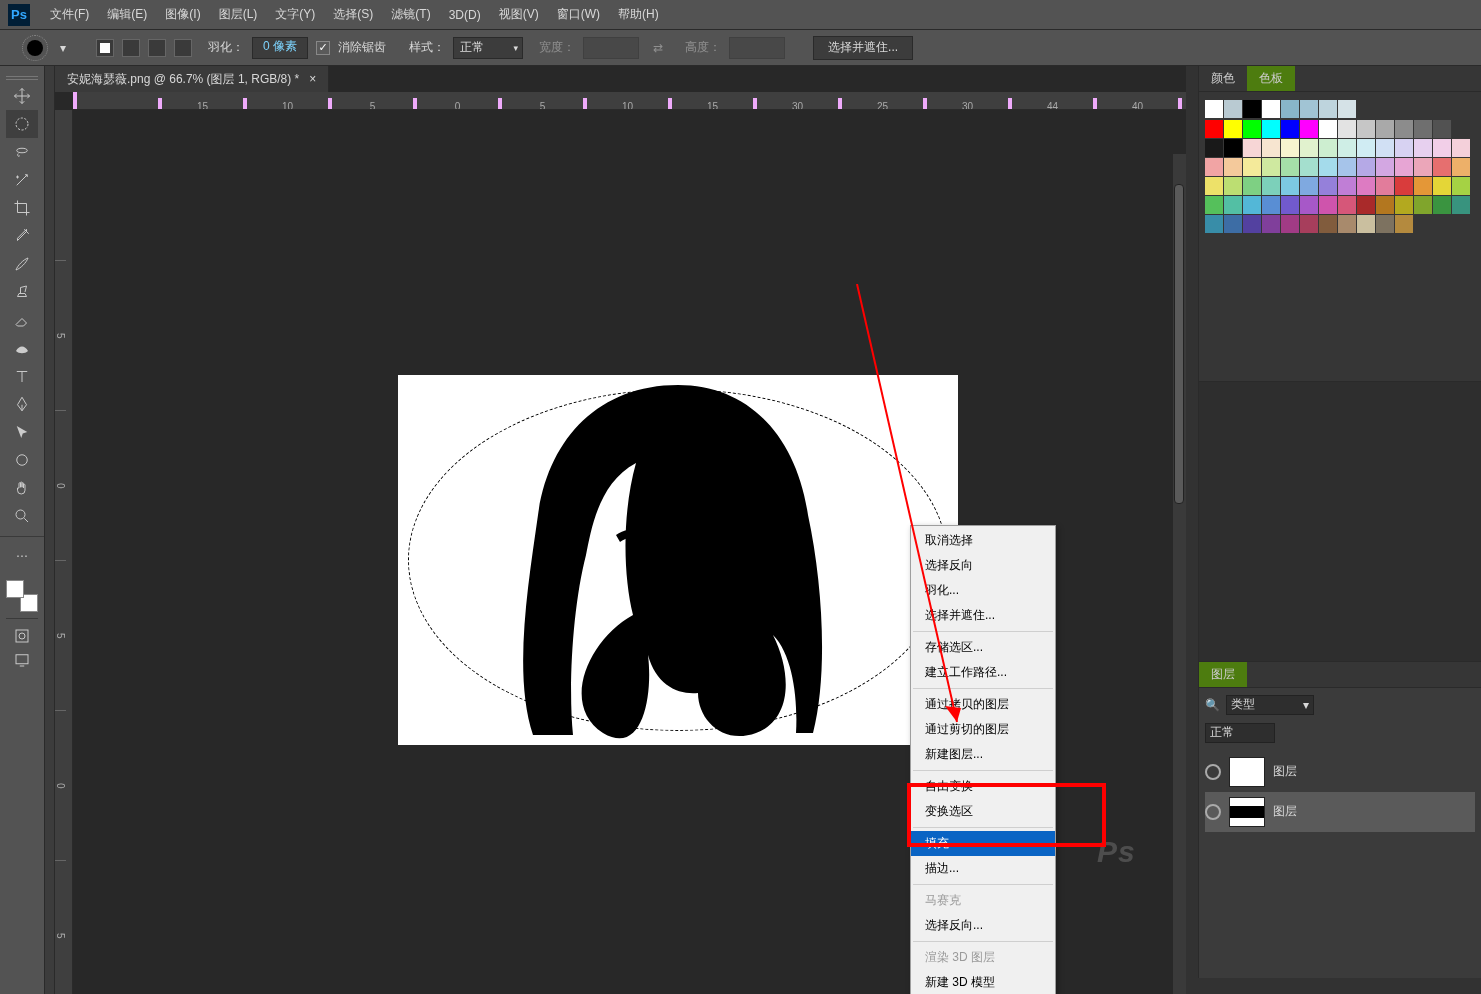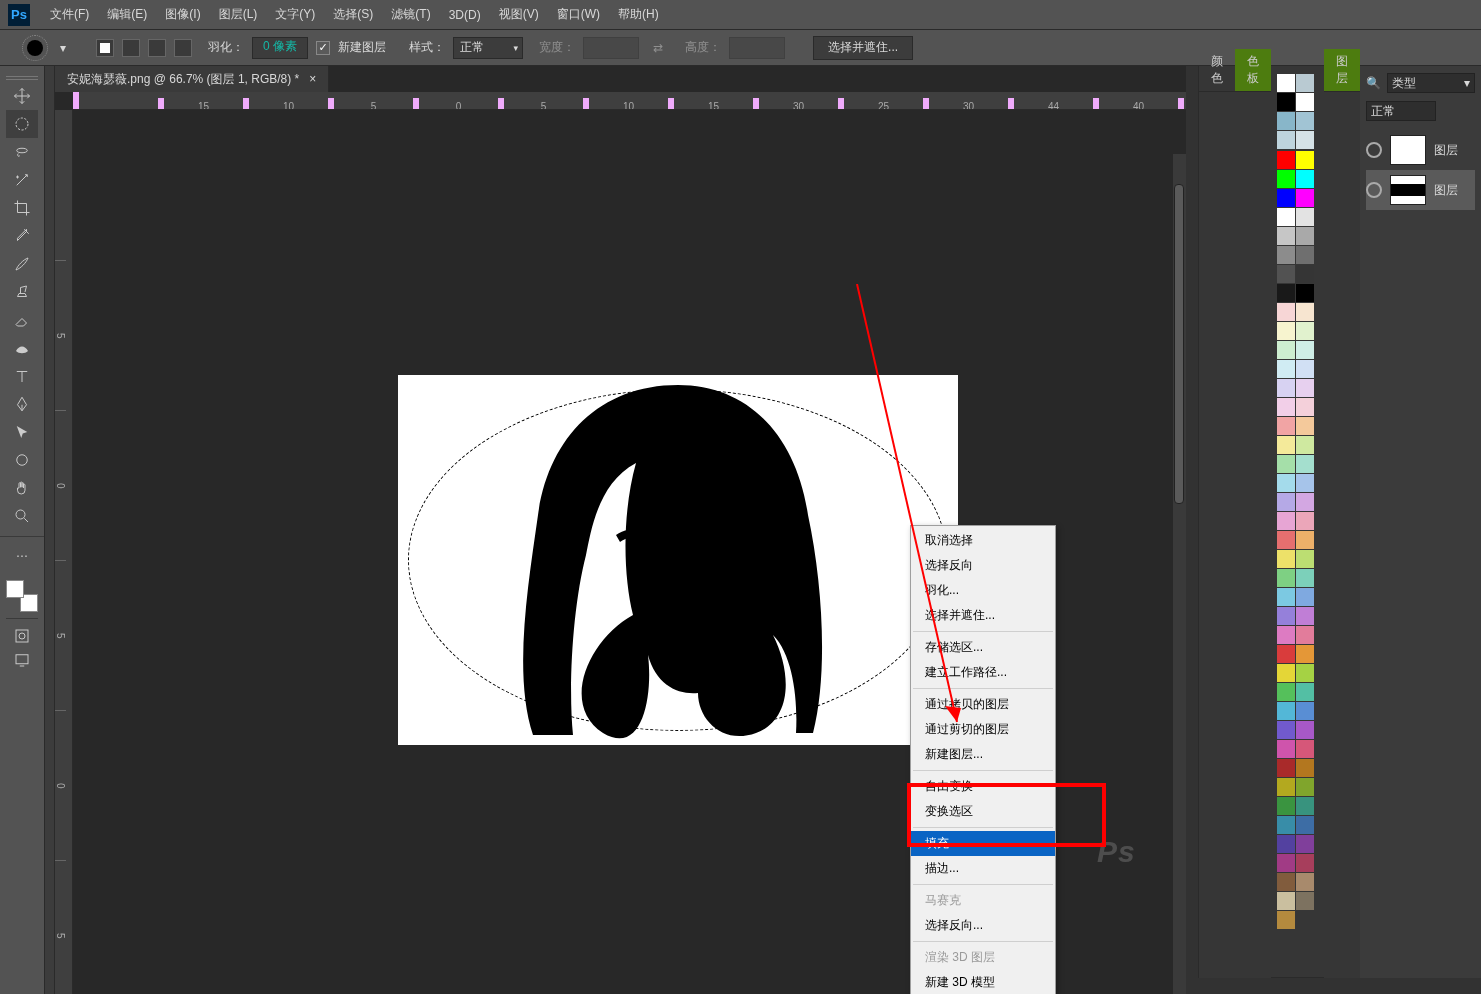--- a/index.html
+++ b/index.html
@@ -42,21 +42,21 @@
 }
 .opt-tool-icon {
   width: 26px; height: 26px;
   border: 1px dotted #888; border-radius: 50%;
 }
 .opt-square { width: 16px; height:16px; background:#fff; }
 .opt-dark-square { width: 18px; height: 18px; background: #3a3a3a; border:1px solid #666; }
 .opt-label { margin-left: 8px; }
 .opt-input {
   width: 56px; height: 22px;
-  background:#3c3c3c; color:#14b8a6;
+  background:#3c3c3c; color:#7dd3fc;
   border:1px solid #2a2a2a;
   text-align:center;
 }
 .opt-cb { width:14px; height:14px; background:#5a5a5a; border:1px solid #888; display:flex; align-items:center; justify-content:center; }
 .opt-cb::after { content:"✓"; font-size:11px; color:#fff; }
 .opt-select {
   width: 70px; height: 22px;
   background:#3c3c3c; color:#dcdcdc;
   border:1px solid #2a2a2a;
   padding-left:6px;
@@ -125,21 +125,21 @@
 .ruler-h {
   position: absolute;
   top: 26px; left: 18px; right:0; height:18px;
   background:#3f3f3f;
   border-bottom:1px solid #2a2a2a;
   color:#aaa;
   font-size:10px;
   white-space:nowrap;
   overflow:hidden;
 }
-.ruler-h span { display:inline-block; width: 85px; text-align:center; border-left:6px solid #f0abfc; height:18px; line-height:18px; }
+.ruler-h span { display:inline-block; width: 85px; text-align:center; border-left:4px solid #f0abfc; height:18px; line-height:18px; }
 .ruler-v {
   position:absolute;
   top: 44px; left:0; width:18px; bottom:0;
   background:#3f3f3f;
   border-right:1px solid #2a2a2a;
   color:#aaa;
   font-size:10px;
   overflow:hidden;
 }
 .ruler-v span { display:block; height:150px; writing-mode:vertical-rl; text-align:center; border-top:1px solid #666; }
@@ -188,21 +188,21 @@
   z-index: 60;
   pointer-events:none;
 }
 
 
 .right-panels {
   position:absolute;
   right:0; top:0; width:283px; bottom:16px;
   background:#363636;
   border-left:1px solid #2a2a2a;
-  display:flex; flex-direction:row;
+  display:flex; flex-direction:column;
 }
 .tabhead {
   height: 26px;
   background:#363636;
   display:flex; align-items:flex-end;
   border-bottom: 1px solid #2a2a2a;
 }
 .tabhead .ptab {
   padding: 4px 12px;
   color:#ccc;
@@ -302,21 +302,21 @@
   <div style="width:14px"></div>
   <div class="opt-dark-square">
       <div class="opt-square" style="width:10px;height:10px;margin:3px"></div>
     </div>
   <div class="opt-dark-square"></div>
   <div class="opt-dark-square"></div>
   <div class="opt-dark-square"></div>
   <span class="opt-label">羽化：</span>
   <div class="opt-input">0 像素</div>
   <div class="opt-cb"></div>
-  <span>新建图层</span>
+  <span>消除锯齿</span>
   <span class="opt-label" style="margin-left:15px">样式：</span>
   <div class="opt-select">
       <span>正常</span>
       <span class="arrow">▾</span>
     </div>
   <span class="opt-label opt-disabled">宽度：</span>
   <div class="opt-input opt-disabled"></div>
   <span class="opt-disabled" style="margin:0 6px">⇄</span>
   <span class="opt-label opt-disabled">高度：</span>
   <div class="opt-input opt-disabled"></div>

